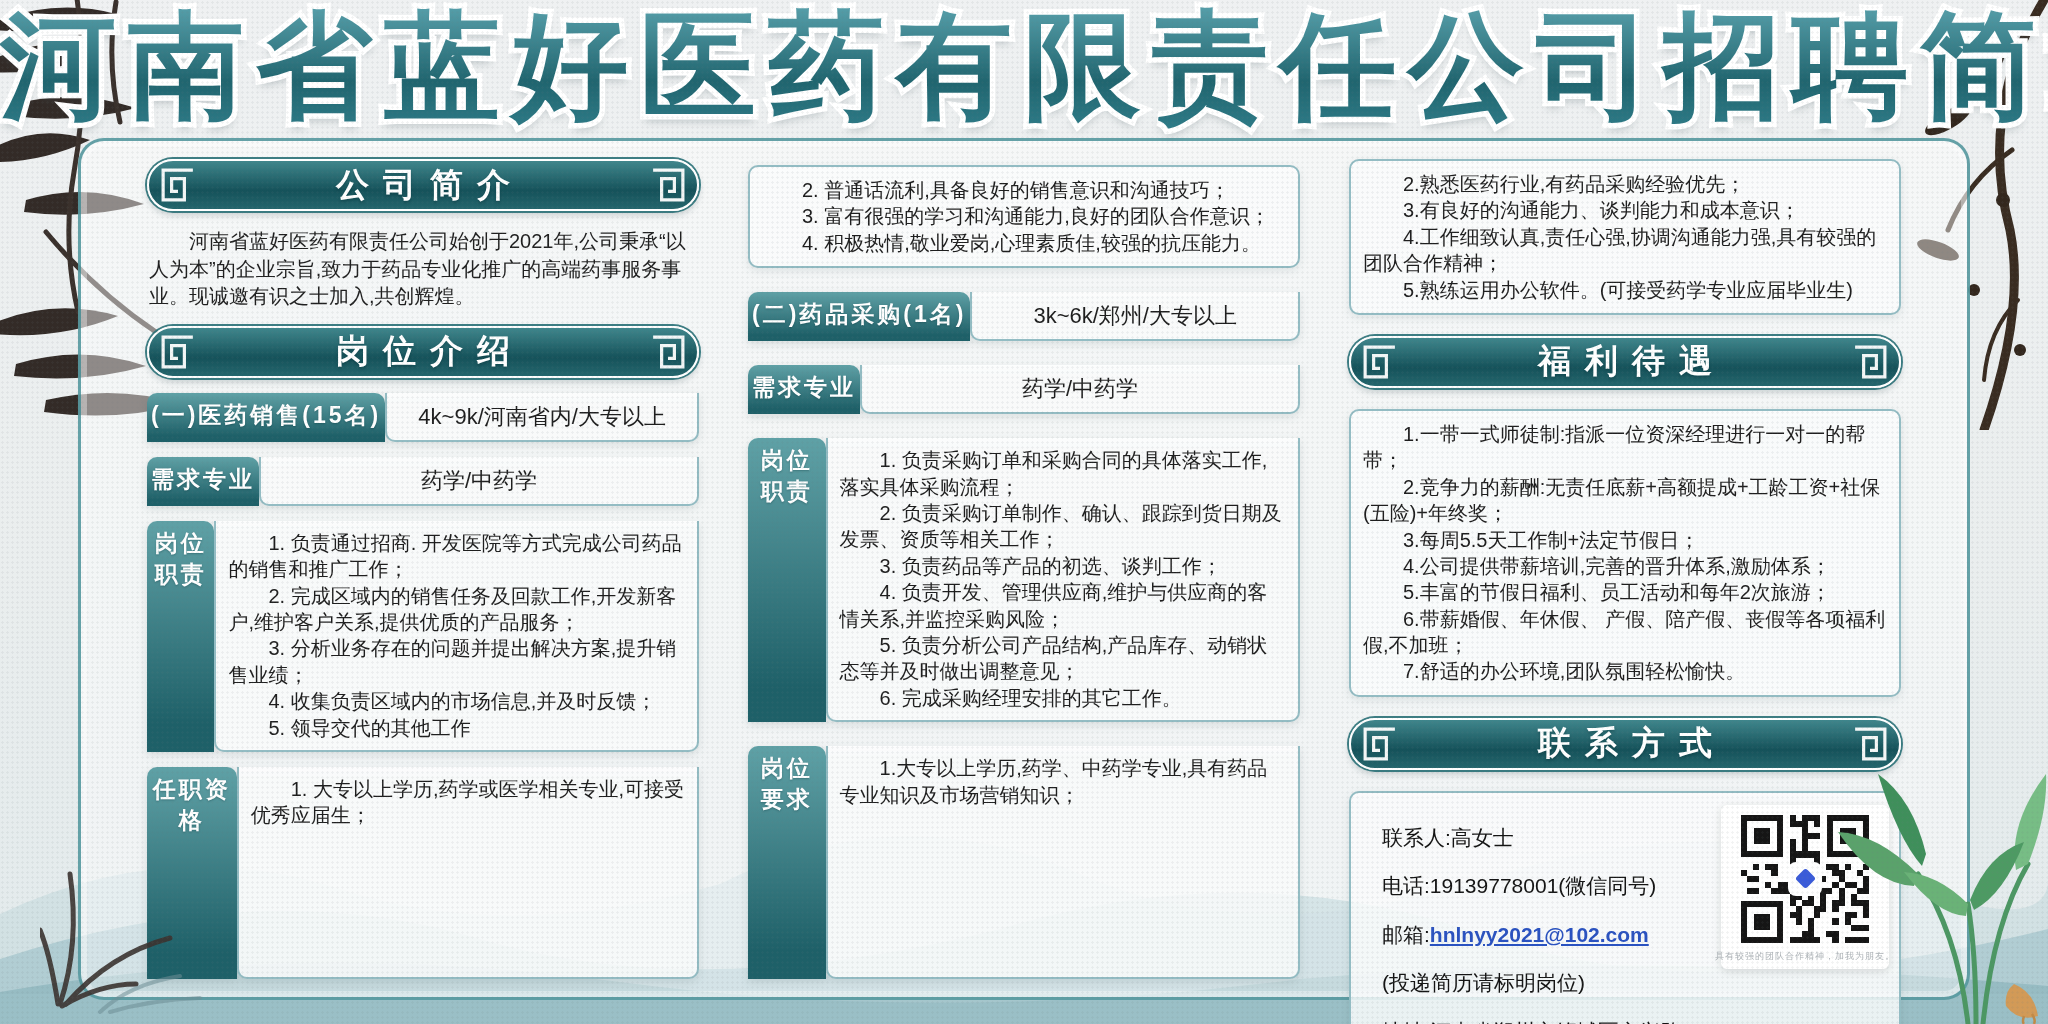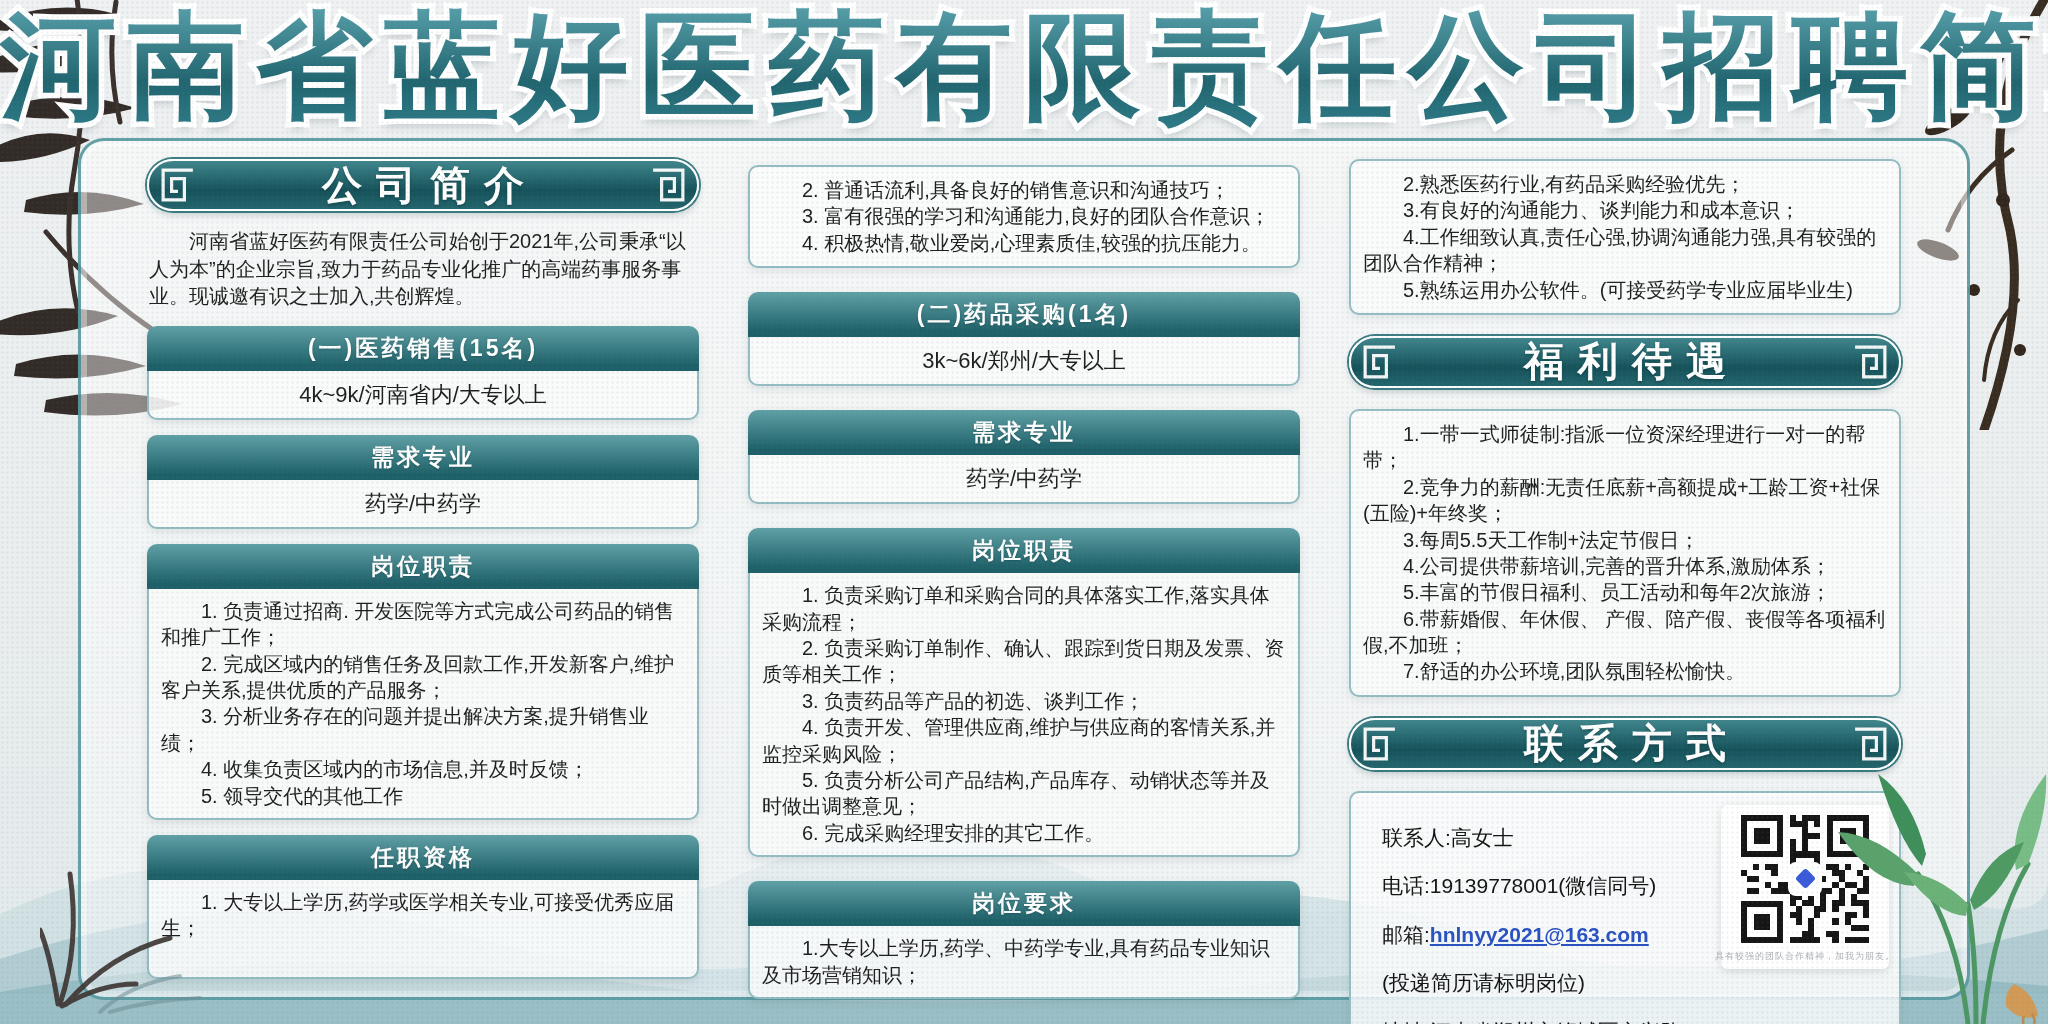--- a/index.html
+++ b/index.html
@@ -36,32 +36,32 @@
   .col{width:552px;display:flex;flex-direction:column;}
   .col1{gap:15px;} .col2{gap:24px;padding-top:6px;box-sizing:border-box;} .col3{gap:21px;}
 
   
   .pill{flex:none;height:52px;border-radius:30px;position:relative;
     background:linear-gradient(180deg,#448а8f,#16535b);
     background:linear-gradient(180deg,#428artefact,#16535b);
     background:linear-gradient(180deg,#3f868c 0%,#15525a 62%,#24666d 100%);
     border:2px solid #ffffff;box-shadow:0 0 0 2px rgba(40,112,119,.9),0 4px 7px rgba(30,60,64,.22);
     display:flex;align-items:center;justify-content:center;box-sizing:border-box;}
-  .pill-text{color:#fff;font-size:40px;font-weight:bold;letter-spacing:14px;text-indent:14px;
+  .pill-text{color:#fff;font-size:33px;font-weight:bold;letter-spacing:14px;text-indent:14px;
     text-shadow:0 2px 3px rgba(0,40,45,.35);}
   .fret{position:absolute;top:50%;width:34px;height:34px;transform:translateY(-50%);
     fill:none;stroke:#fff;stroke-width:3;opacity:.95;}
   .fret.left{left:12px;} .fret.right{right:12px;transform:translateY(-50%) scaleX(-1);}
 
   
   .intro{font-size:20px;line-height:1.38;color:#1f1f1f;margin:0;padding:2px 2px 0 2px;
     text-indent:2em;font-weight:500;}
 
   
-  .card{flex:none;display:flex;flex-direction:column;
+  .card{flex:none;display:flex;flex-direction:row;
     filter:drop-shadow(0 3px 4px rgba(40,70,74,.14));}
   .card.grow{flex:1 1 auto;}
   .bar{background:linear-gradient(180deg,#5fa1a6 0%,#1e6068 88%);color:#fff;
     border-radius:10px 10px 0 0;text-align:center;font-size:23px;font-weight:bold;
     letter-spacing:3px;padding:7px 4px;text-shadow:0 1px 2px rgba(0,40,45,.3);}
   .bd{background:rgba(255,255,255,.82);border:2px solid #93bcc3;border-top:none;
     border-radius:0 0 10px 10px;padding:9px 12px;font-size:20px;color:#1e1e1e;
     line-height:1.32;flex:1 1 auto;box-sizing:border-box;}
   .solo{background:rgba(255,255,255,.82);border:2px solid #93bcc3;border-radius:10px;
     padding:10px 12px;font-size:20px;color:#1e1e1e;line-height:1.32;box-sizing:border-box;
@@ -183,20 +183,29 @@
           <path d="M30 2 H2 V30 H22 V10 H10 V22 H16"></path>
         </svg>
       <span class="pill-text">公司简介</span>
       <svg class="fret right" viewBox="0 0 32 32">
           <path d="M30 2 H2 V30 H22 V10 H10 V22 H16"></path>
         </svg>
     </div>
 
     <p class="intro">河南省蓝好医药有限责任公司始创于2021年,公司秉承“以人为本”的企业宗旨,致力于药品专业化推广的高端药事服务事业。现诚邀有识之士加入,共创辉煌。</p>
 
+    <div class="pill">
+      <svg class="fret left" viewBox="0 0 32 32">
+          <path d="M30 2 H2 V30 H22 V10 H10 V22 H16"></path>
+        </svg>
+      <span class="pill-text">岗位介绍</span>
+      <svg class="fret right" viewBox="0 0 32 32">
+          <path d="M30 2 H2 V30 H22 V10 H10 V22 H16"></path>
+        </svg>
+    </div>
 
     <div class="card">
       <div class="bar">(一)医药销售(15名)</div>
       <div class="bd center">4k~9k/河南省内/大专以上</div>
     </div>
 
     <div class="card">
       <div class="bar">需求专业</div>
       <div class="bd center">药学/中药学</div>
     </div>
@@ -294,21 +303,21 @@
       <span class="pill-text">联系方式</span>
       <svg class="fret right" viewBox="0 0 32 32">
           <path d="M30 2 H2 V30 H22 V10 H10 V22 H16"></path>
         </svg>
     </div>
 
     <div class="solo contact-body" style="flex:1 1 auto;">
       <div class="contact-lines">
         <p>联系人:高女士</p>
         <p>电话:19139778001(微信同号)</p>
-        <p><span>邮箱:</span><a class="email">hnlnyy2021@163.com</a></p>
+        <p><span>邮箱:</span><a class="email">hnlnyy2021@102.com</a></p>
         <p>(投递简历请标明岗位)</p>
         <p>地址:河南省郑州市管城区文兴路17号科瑞科技园北综合楼二楼</p>
       </div>
       <div class="qr-panel">
         <div class="qr-wrap">
           <div class="qr">
               <i style="grid-row:1;grid-column:9"></i>
               <i style="grid-row:1;grid-column:11"></i>
               <i style="grid-row:1;grid-column:12"></i>
               <i style="grid-row:1;grid-column:13"></i>

